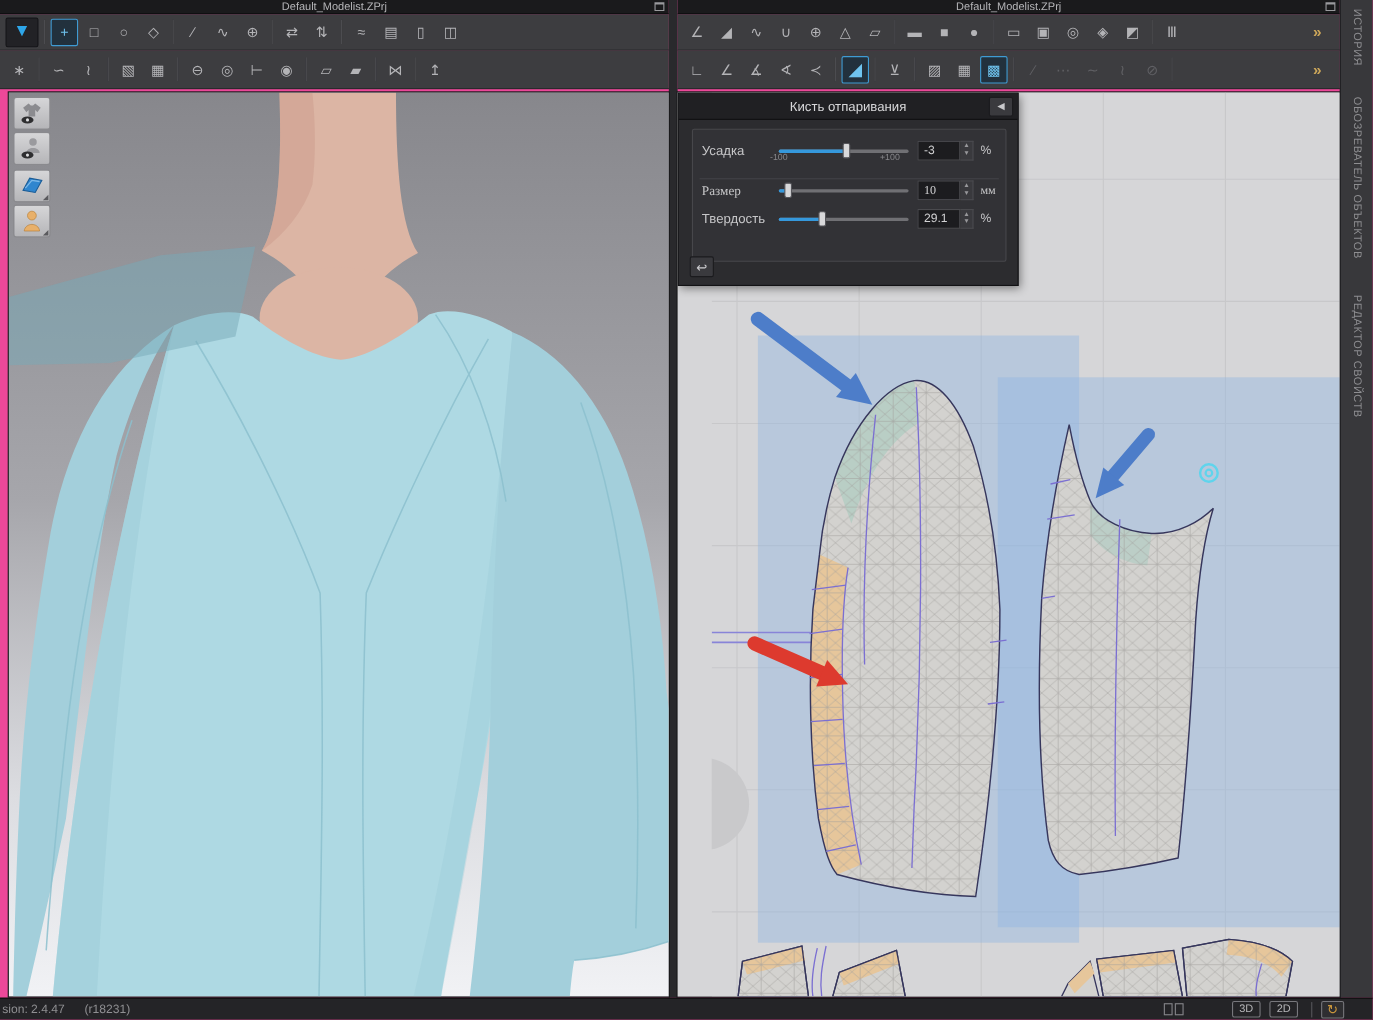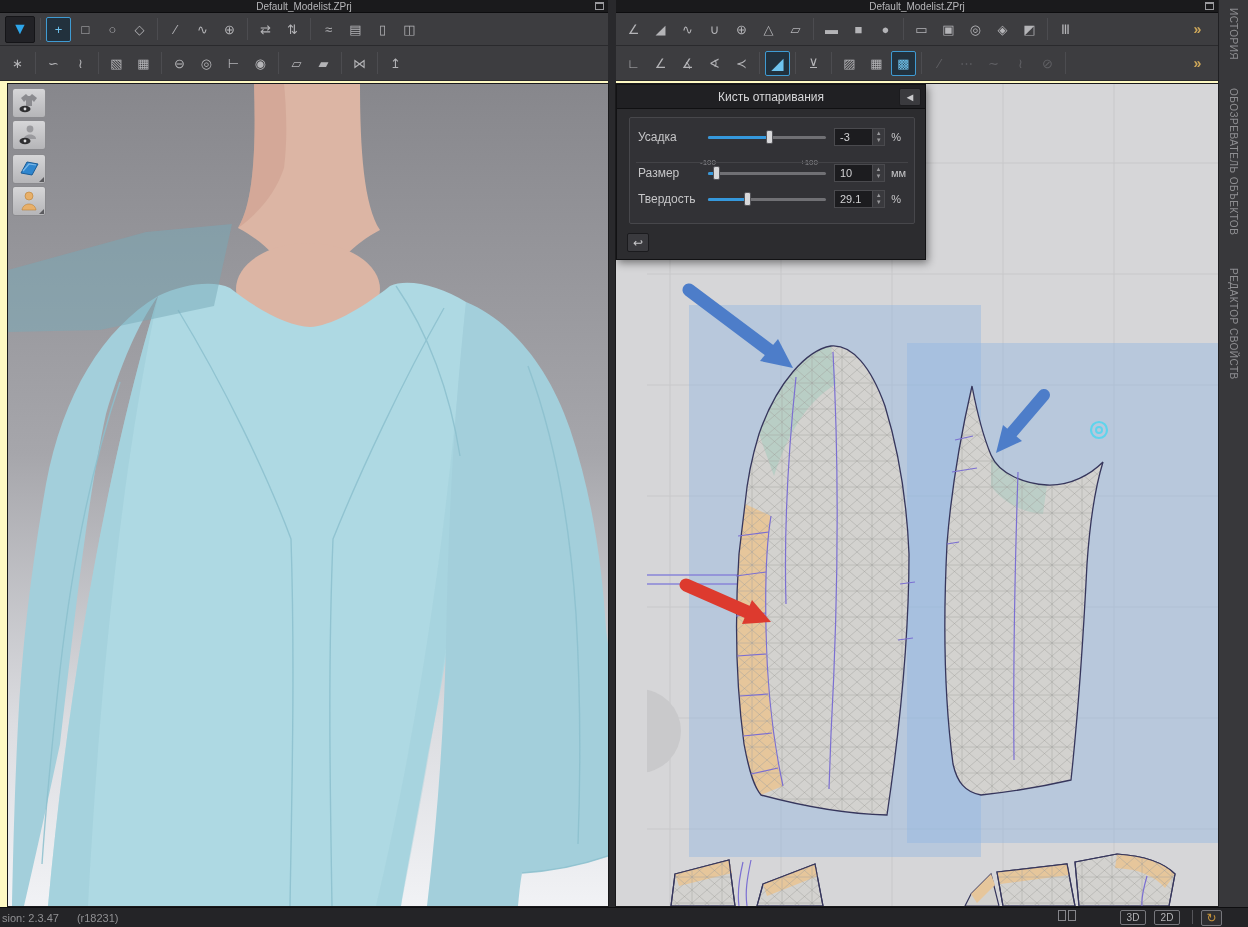--- a/index.html
+++ b/index.html
@@ -1,17 +1,17 @@
 <!DOCTYPE html>
 <html><head>
 <meta charset="utf-8">
 <style>
   html,body{margin:0;padding:0;background:#1b1b1d;}
   *{box-sizing:border-box;}
-  .app{position:relative;width:1248px;height:927px;background:#fef9c3;overflow:hidden;
+  .app{position:relative;width:1248px;height:927px;background:#ec4899;overflow:hidden;
        font-family:"Liberation Sans",sans-serif;-webkit-font-smoothing:antialiased;}
 
   
   .titlebar{position:absolute;height:13px;background:#1a1a1c;color:#b6b6b9;font-size:10px;
             line-height:13px;text-align:center;border-bottom:1px solid #0d0d0f;}
   .titlebar .flt{position:absolute;right:4px;top:2px;width:9px;height:8px;border:1px solid #9a9a9e;border-top:2px solid #9a9a9e;}
 
   
   .tbrow{position:absolute;background:#3d3d40;display:flex;align-items:center;padding:0 4px;
          border-bottom:1px solid #2a2a2d;}
@@ -40,51 +40,51 @@
         border-left:5px solid transparent;border-bottom:5px solid #5a5a5e;}
 
   
   .dialog{position:absolute;left:0;top:0;width:310px;height:176px;background:#2c2c2f;
           border:1px solid #121214;box-shadow:2px 3px 8px rgba(0,0,0,.45);color:#c6c6c8;}
   .dlg-title{position:relative;height:24px;background:#202023;border-bottom:1px solid #101012;
              color:#d8d8da;font-size:12px;text-align:center;line-height:24px;}
   .dlg-backbtn{position:absolute;right:4px;top:3px;width:22px;height:18px;background:#3a3a3e;
                border:1px solid #1b1b1e;border-radius:2px;color:#c9c9cc;font-size:11px;
                display:flex;align-items:center;justify-content:center;}
-  .dlg-box{position:absolute;left:12px;top:32px;width:286px;height:107px;background:#323236;
+  .dlg-box{position:absolute;left:12px;top:32px;width:286px;height:121px;background:#323236;
            border:1px solid #47474b;border-radius:2px;padding:6px 8px 0 8px;}
   .dlg-row{display:flex;align-items:center;height:26px;position:relative;}
   .dlg-row .lbl{flex:0 0 70px;font-size:12px;color:#c6c6c8;}
   .slider{position:relative;width:118px;height:14px;margin-right:8px;flex:0 0 auto;}
   .slider .track{position:absolute;left:0;right:0;top:6px;height:3px;background:#707074;border-radius:2px;}
   .slider .fill{position:absolute;left:0;top:6px;height:3px;background:#3598dc;border-radius:2px;}
   .slider .thumb{position:absolute;top:0;width:7px;height:14px;background:#d8d8da;
                  border:1px solid #55555a;border-radius:2px;}
-  .minmax{position:absolute;left:70px;top:40px;width:118px;font-size:8px;color:#88888c;}
+  .minmax{position:absolute;left:70px;top:20px;width:118px;font-size:8px;color:#88888c;}
   .minmax .mx{float:right;}
   .valbox{width:42px;height:18px;background:#1c1c1f;border:1px solid #4a4a4e;color:#d2d2d4;
           font-size:11px;line-height:16px;padding-left:5px;}
   .spin{width:13px;height:18px;background:#39393d;border:1px solid #4a4a4e;border-left:none;
         display:flex;flex-direction:column;align-items:center;justify-content:center;color:#98989b;font-size:6px;line-height:7px;}
   .unit{width:22px;font-size:11px;color:#c6c6c8;padding-left:6px;}
   .dlg-div{position:absolute;left:6px;right:6px;top:44px;border-bottom:1px solid #434347;}
   .dlg-undo{position:absolute;left:10px;top:148px;width:22px;height:19px;background:#3a3a3e;
             border:1px solid #1b1b1e;border-radius:2px;color:#c9c9cc;font-size:12px;
             display:flex;align-items:center;justify-content:center;}
 
   
   .rstrip{position:absolute;left:1218px;top:0;width:30px;height:907px;background:#38383b;border-left:1px solid #202023;}
   .rtab{position:absolute;left:9px;writing-mode:vertical-rl;font-size:10px;color:#8e8e91;letter-spacing:.5px;white-space:nowrap;}
 
   
   .statusbar{position:absolute;left:0;top:907px;width:1248px;height:20px;background:#242427;
              border-top:1px solid #0e0e10;display:flex;align-items:center;color:#8f8f92;font-size:11px;}
   .statusbar .ver{margin-left:2px;}
   .statusbar .rev{margin-left:18px;}
-  .sb-right{margin-left:auto;display:flex;align-items:flex-start;padding-right:26px;}
+  .sb-right{margin-left:auto;display:flex;align-items:center;padding-right:26px;}
   .split-ic{display:flex;margin-right:34px;}
   .split-ic i{display:block;width:8px;height:11px;border:1px solid #85858a;margin-right:2px;}
   .sb-btn{width:26px;height:15px;border:1px solid #77777c;border-radius:2px;color:#b5b5b8;
           font-size:10px;display:flex;align-items:center;justify-content:center;margin-left:8px;}
   .sb-sep{width:1px;height:14px;background:#55555a;margin:0 8px 0 12px;}
   .sb-refresh{width:21px;height:16px;border:1px solid #77777c;border-radius:2px;background:#2e2e31;
               color:#c9963c;font-size:12px;display:flex;align-items:center;justify-content:center;}
 </style>
 </head>
 <body>
@@ -503,21 +503,21 @@
             <span>▲</span>
               <span>▼</span>
           </div>
           <span class="unit">%</span>
         </div>
         <div class="minmax">
           <span>-100</span><span class="mx">+100</span>
         </div>
         <div class="dlg-div"></div>
 
-        <div class="dlg-row" style="margin-top:10px;">
+        <div class="dlg-row" style="margin-top:10px;font-family:Liberation Serif, serif;">
           <span class="lbl">Размер</span>
           <div class="slider">
             <div class="track"></div>
               <div class="fill" style="width: 7%;"></div>
             <div class="thumb" style="left: calc(7% - 3px);"></div>
           </div>
           <div class="valbox">10</div>
           <div class="spin">
             <span>▲</span>
               <span>▼</span>
@@ -546,21 +546,21 @@
     </div>
   </div>
 
   <div class="rstrip">
     <div class="rtab" style="top:8px;">ИСТОРИЯ</div>
     <div class="rtab" style="top:88px;">ОБОЗРЕВАТЕЛЬ ОБЪЕКТОВ</div>
     <div class="rtab" style="top:268px;">РЕДАКТОР СВОЙСТВ</div>
   </div>
 
   <div class="statusbar">
-    <span class="ver">sion: 2.3.47</span>
+    <span class="ver">sion: 2.4.47</span>
     <span class="rev">(r18231)</span>
     <div class="sb-right">
       <span class="split-ic">
           <i></i>
           <i></i>
         </span>
       <div class="sb-btn">3D</div>
       <div class="sb-btn">2D</div>
       <div class="sb-sep"></div>
       <div class="sb-refresh">

